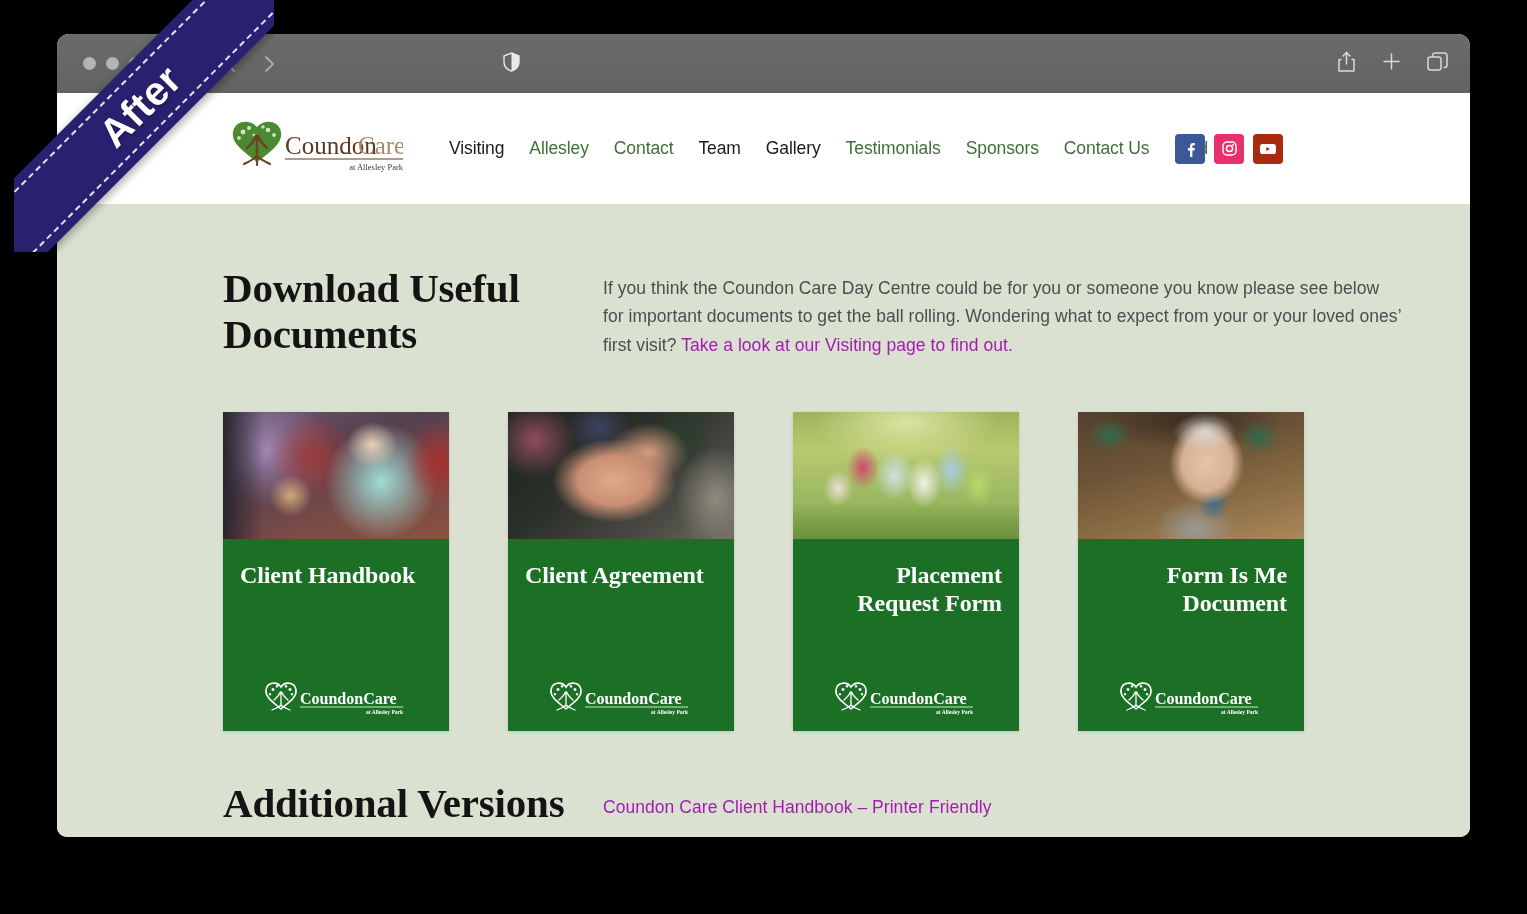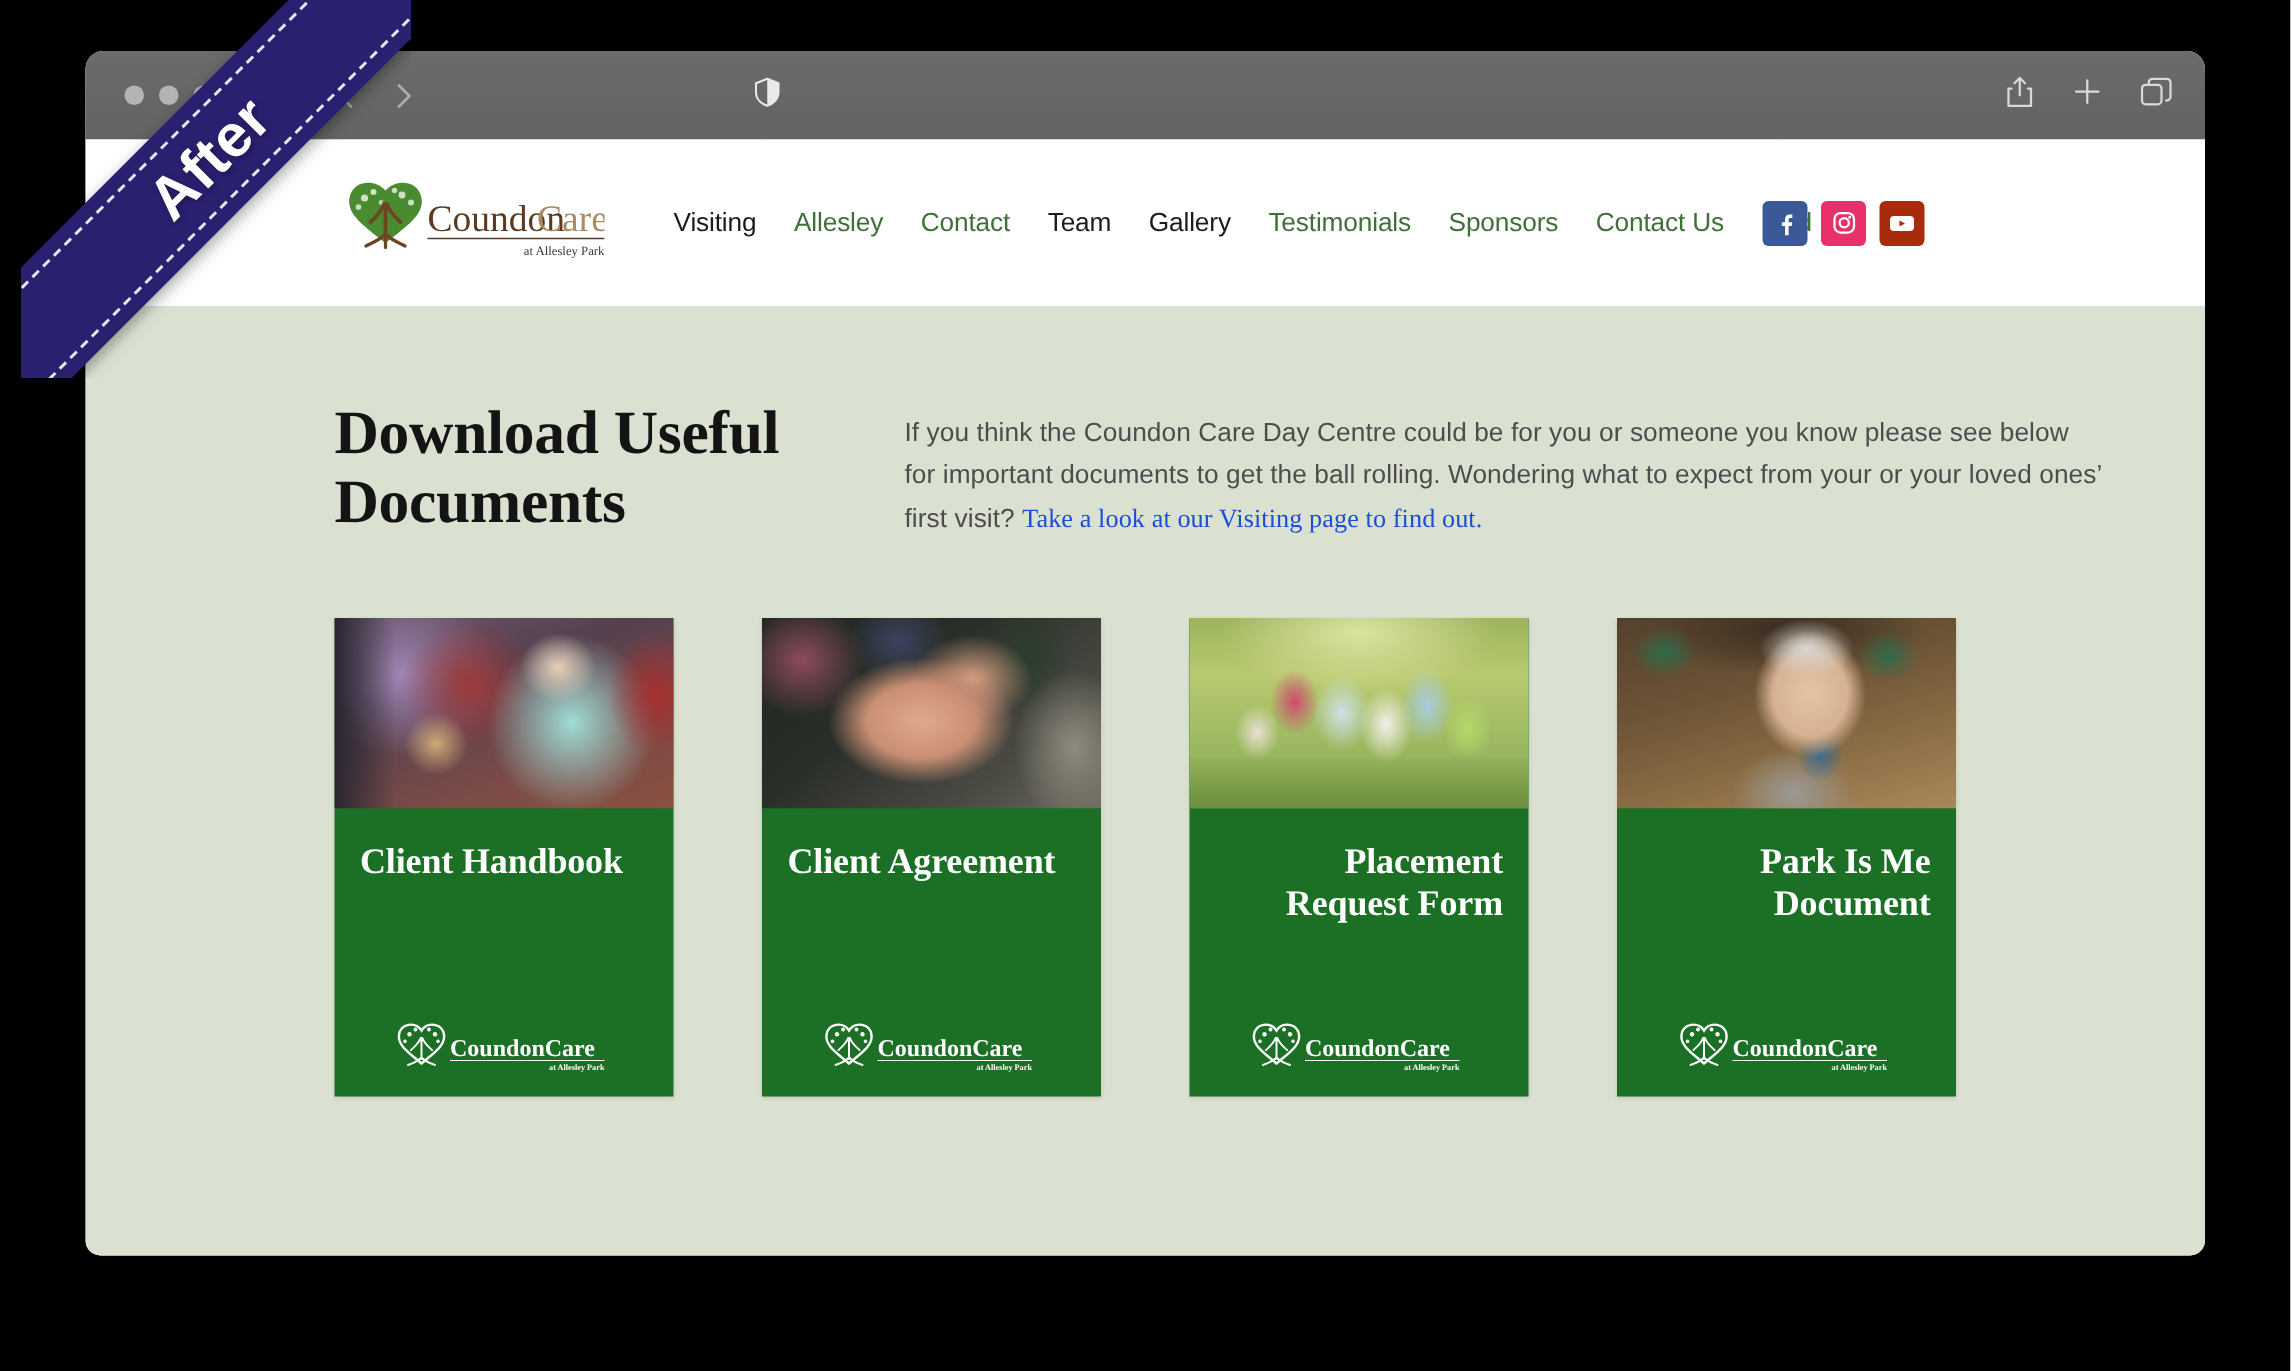--- a/index.html
+++ b/index.html
@@ -160,23 +160,22 @@
   }
   #intro-paragraph {
     flex: 1;
     padding-top: 8px;
     font-size: 17.5px;
     line-height: 1.62;
     color: #4d4d4d;
     letter-spacing: 0.05px;
   }
   #intro-paragraph a, .doc-link {
-    color: #1d4ed8;
+    color: #a21caf;
     text-decoration: none;
-    font-family: Liberation Serif, serif;
   }
 
   
   #doc-cards {
     display: flex;
     gap: 59px;
     margin-top: 53px;
     font-weight: bold;
   }
   .doc-card {
@@ -540,35 +539,42 @@
           <div class="doc-photo">
             <div class="ph-layer ph4-bg"></div>
               <div class="ph-layer ph4-a"></div>
               <div class="ph-layer ph4-b"></div>
             <div class="ph-layer ph4-c"></div>
               <div class="ph-layer ph4-f"></div>
               <div class="ph-layer ph4-g"></div>
             <div class="ph-layer ph4-d"></div>
               <div class="ph-layer ph4-e"></div>
           </div>
-          <div class="doc-title right">Park Is Me Document</div>
+          <div class="doc-title right">Form Is Me Document</div>
           <div class="doc-logo">
             <svg width="142" height="36" viewBox="0 0 142 36">
               <path d="M18 8 C14 2 4 3 3 11 C2 18 10 23 18 30 C26 23 34 18 33 11 C32 3 22 2 18 8 Z" fill="none" stroke="#ffffff" stroke-width="1.6"></path>
               <path d="M10 9 a1.5 1.5 0 1 0 .01 0 M14 6 a1.3 1.3 0 1 0 .01 0 M23 6 a1.3 1.3 0 1 0 .01 0 M27 9 a1.5 1.5 0 1 0 .01 0 M7 14 a1.2 1.2 0 1 0 .01 0 M29 14 a1.2 1.2 0 1 0 .01 0" fill="#ffffff"></path>
               <path d="M17.4 13 C16 17 13 19 11 21 M18 13 L18 27 M18.6 13 C20 17 23 19 25 21 M18 26 C15 29 12 30 9 31 M18 26 C21 29 24 30 27 31" fill="none" stroke="#ffffff" stroke-width="1.3" stroke-linecap="round"></path>
               <text x="37" y="25" font-family="Liberation Serif, serif" font-size="16" fill="#ffffff">CoundonCare</text>
               <line x1="37" y1="28" x2="140" y2="28" stroke="#ffffff" stroke-width="0.8"></line>
               <text x="140" y="34.5" text-anchor="end" font-family="Liberation Serif, serif" font-size="5.5" fill="#ffffff">at Allesley Park</text>
             </svg>
           </div>
         </div>
 
       </div>
 
+      <div id="additional-row">
+        <h2 id="additional-title">Additional Versions</h2>
+        <div id="additional-links">
+          <a class="doc-link" href="#">Coundon Care Client Handbook – Printer Friendly</a>
+
+        </div>
+      </div>
 
     </div>
   </div>
 
   <div id="ribbon-wrap">
     <div id="ribbon-fold-a"></div>
     <div id="ribbon-fold-b"></div>
     <div id="ribbon-band">
       <span id="ribbon-text">After</span>
     </div>

